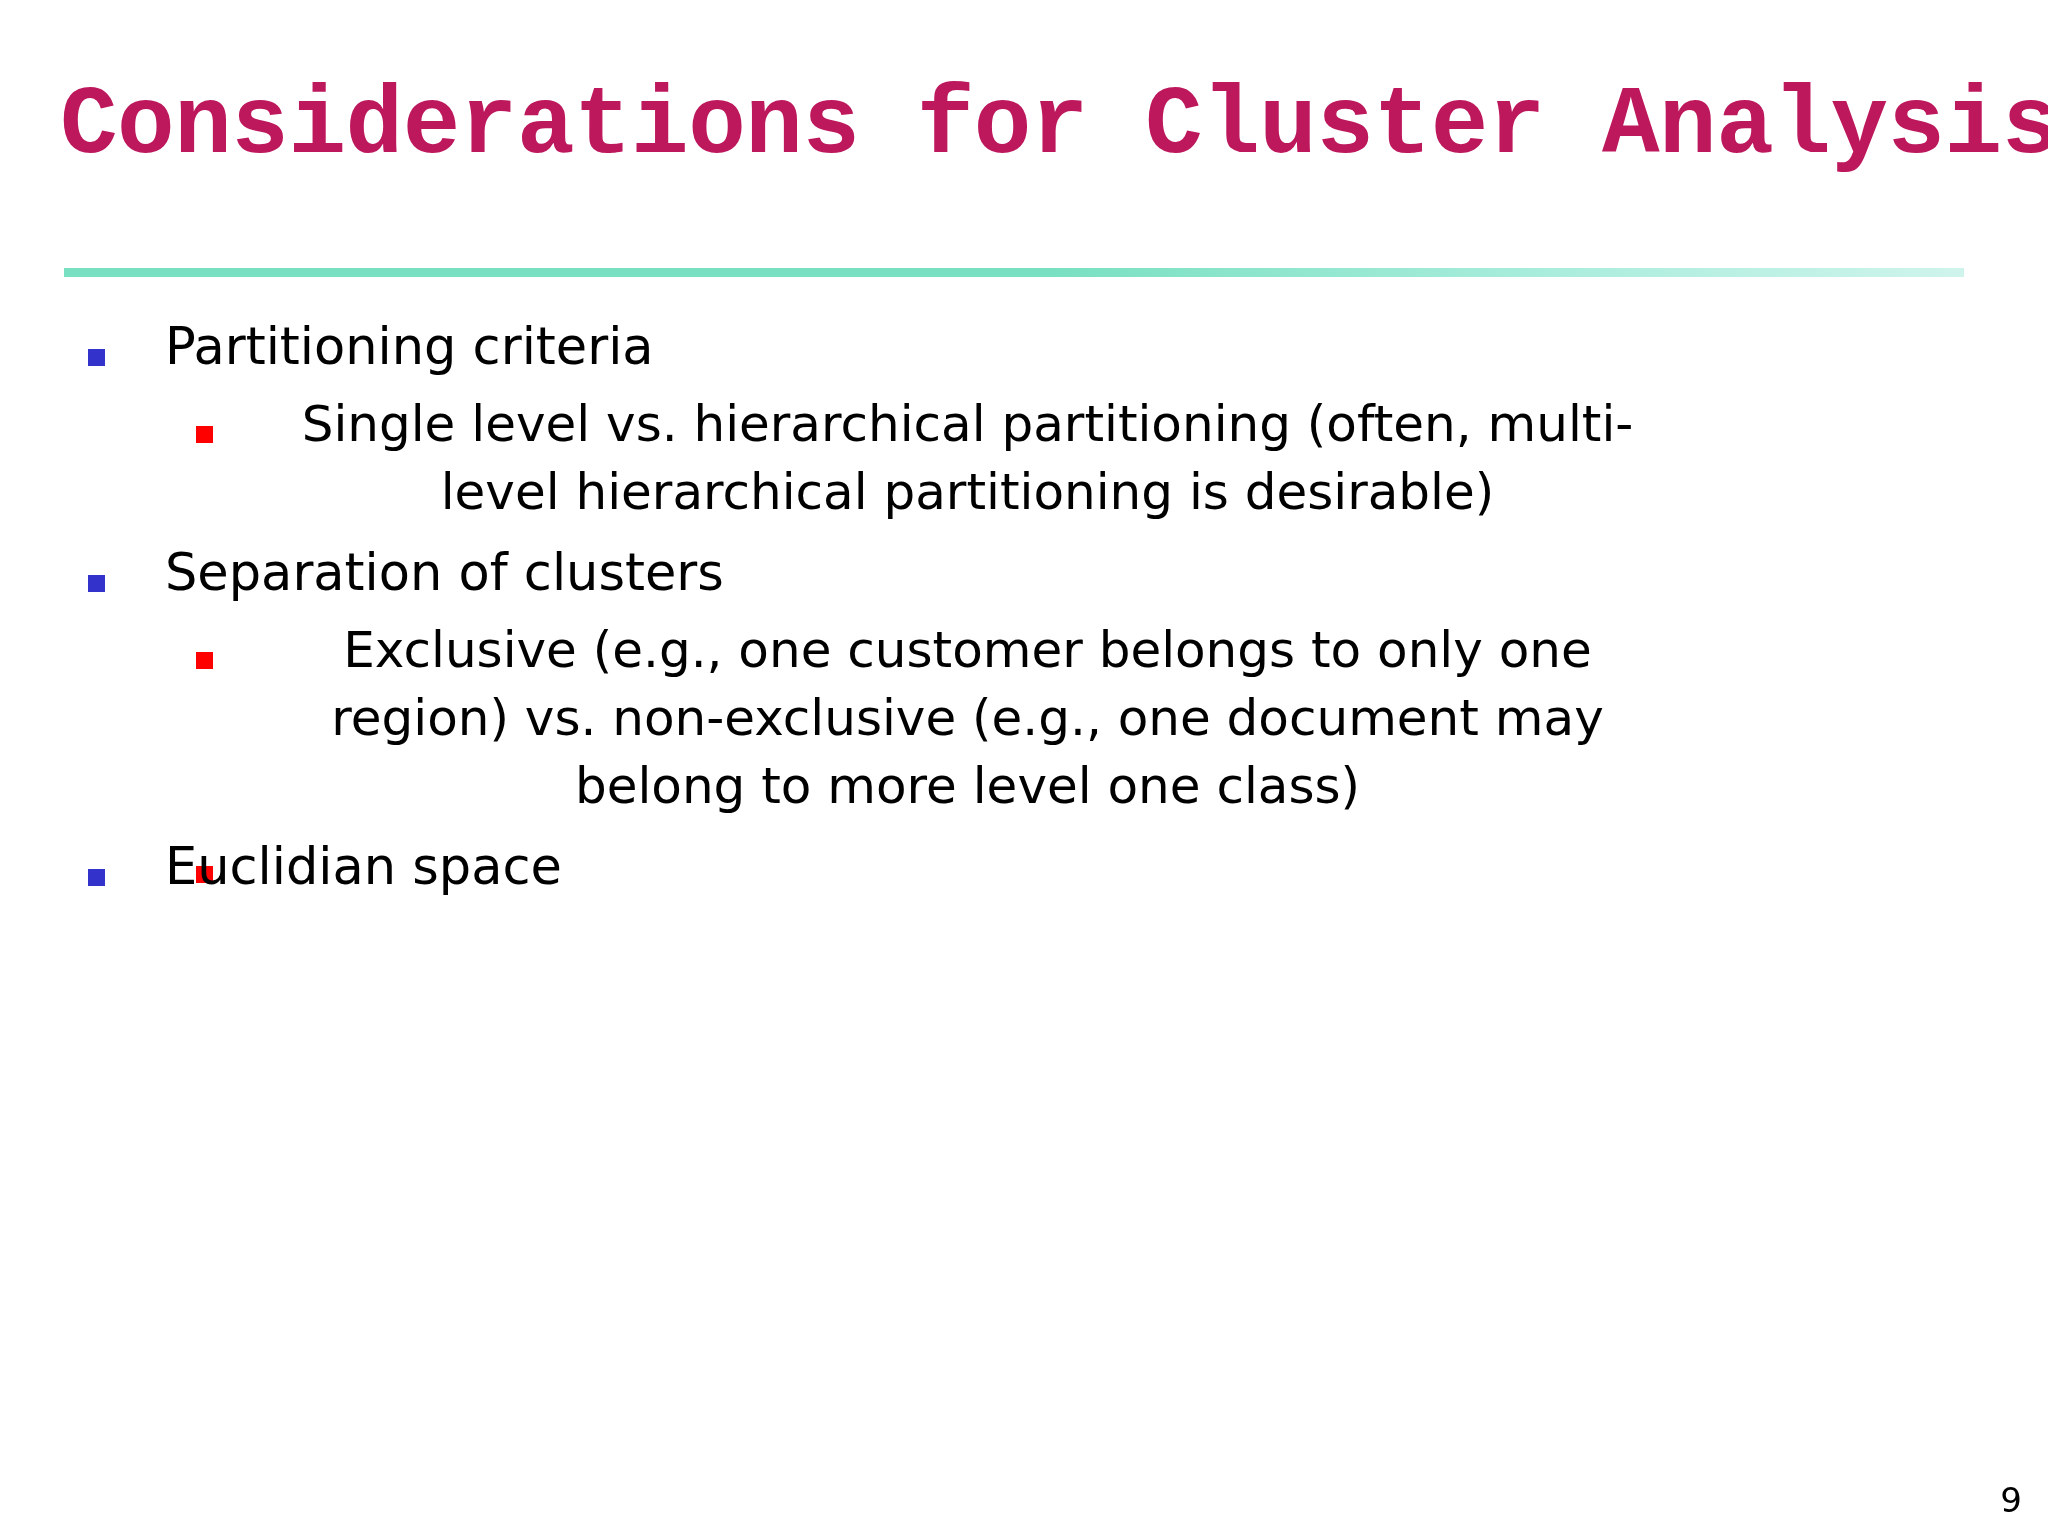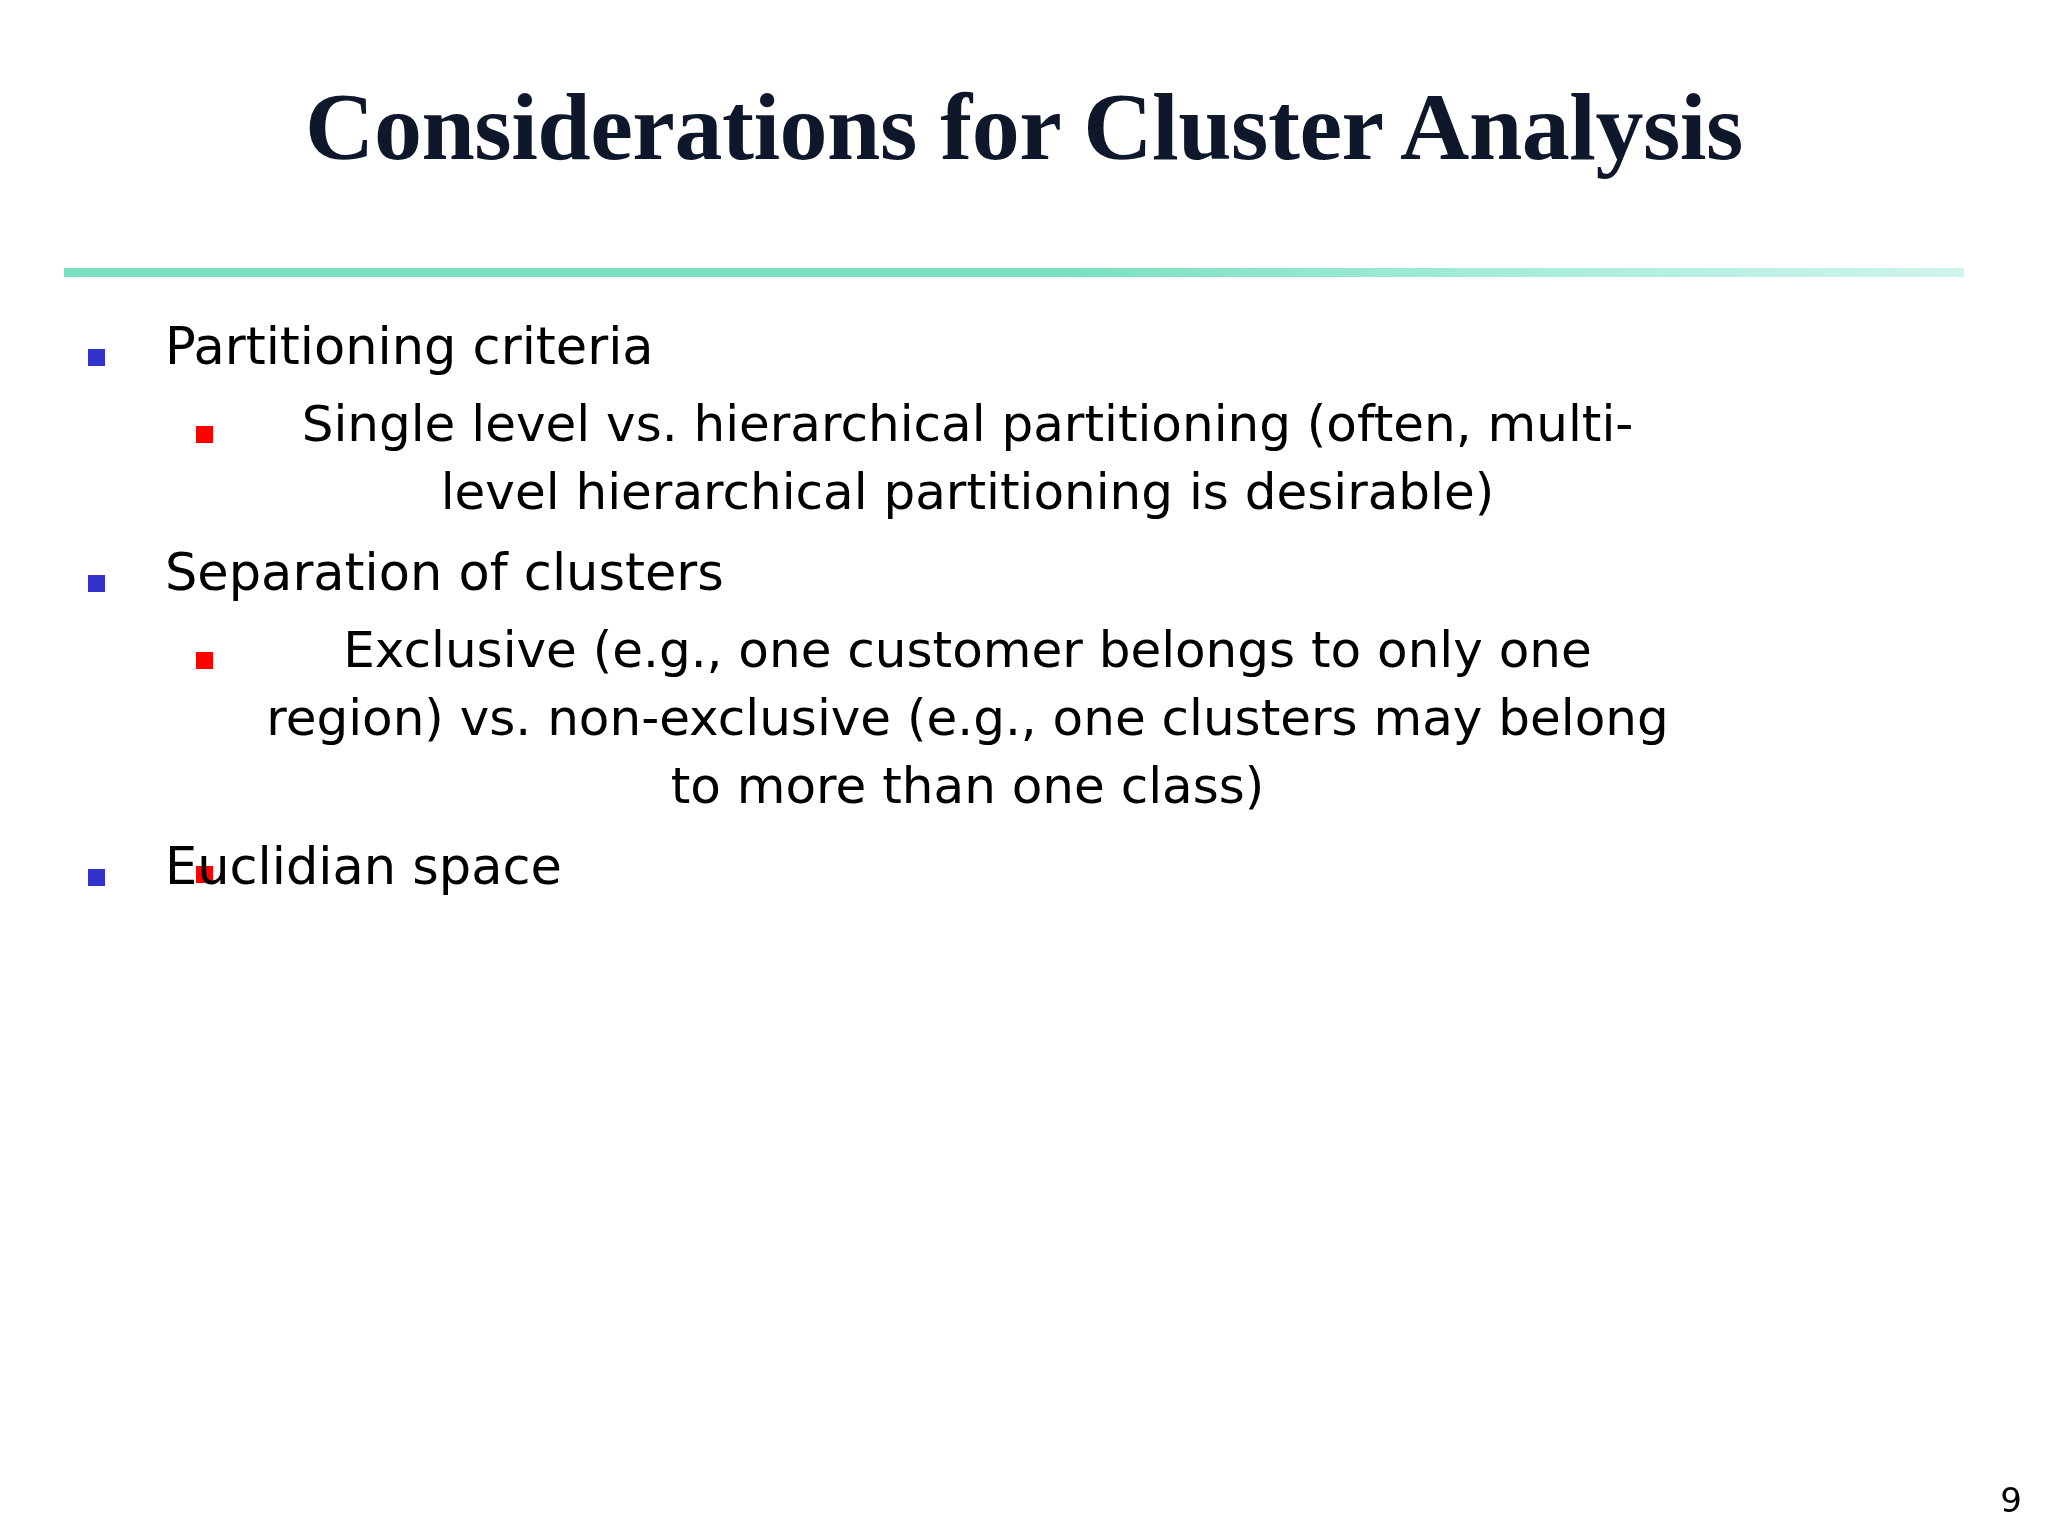--- a/index.html
+++ b/index.html
@@ -23,22 +23,22 @@
     box-sizing: border-box;
   }
 
   
   .title {
     position: absolute;
     left: 60px;
     top: 72px;
     width: 1928px;
     text-align: center;
-    color: #0f172a;
-    font-family: Liberation Serif, serif;
+    color: #be185d;
+    font-family: Liberation Mono, monospace;
     font-weight: bold;
     font-size: 96px;
     line-height: 110px;
     letter-spacing: -0.5px;
     white-space: nowrap;
   }
 
   
   .title-rule {
     position: absolute;
@@ -144,21 +144,21 @@
       <span class="btext">Single level vs. hierarchical partitioning (often, multi-level hierarchical partitioning is desirable)</span>
     </div>
 
     <div class="bullet-row lvl1">
       <span class="marker"></span>
       <span class="btext">Separation of clusters</span>
     </div>
 
     <div class="bullet-row lvl2">
       <span class="marker"></span>
-      <span class="btext">Exclusive (e.g., one customer belongs to only one region) vs. non-exclusive (e.g., one clusters may belong to more than one class)</span>
+      <span class="btext">Exclusive (e.g., one customer belongs to only one region) vs. non-exclusive (e.g., one document may belong to more level one class)</span>
     </div>
 
 
     <div class="bullet-row lvl2">
       <span class="marker"></span>
     </div>
 
     <div class="bullet-row lvl1">
       <span class="marker"></span>
       <span class="btext">Euclidian space</span>

